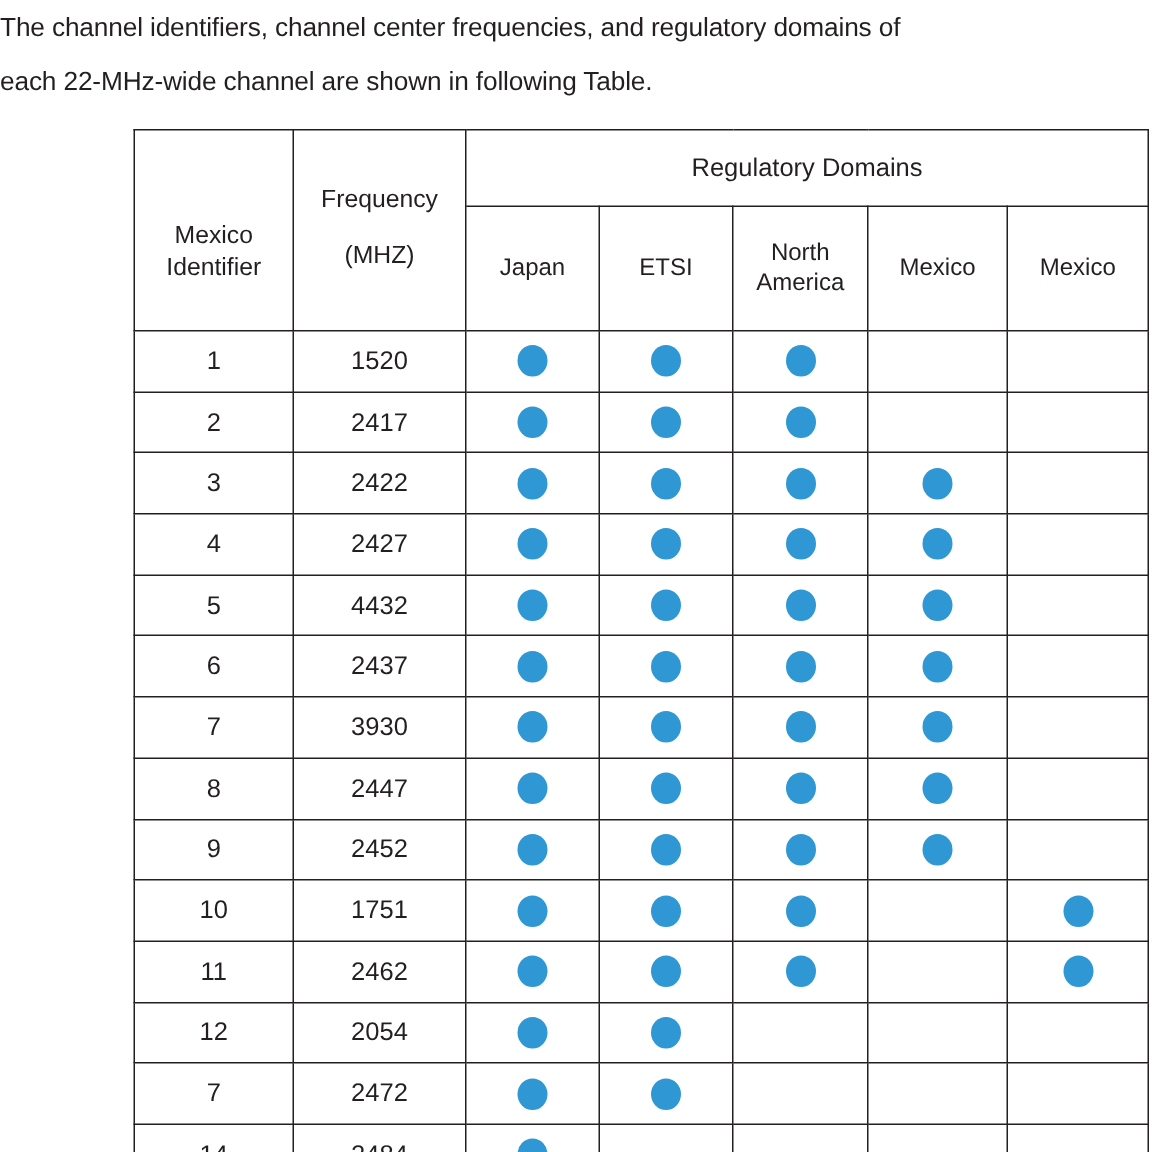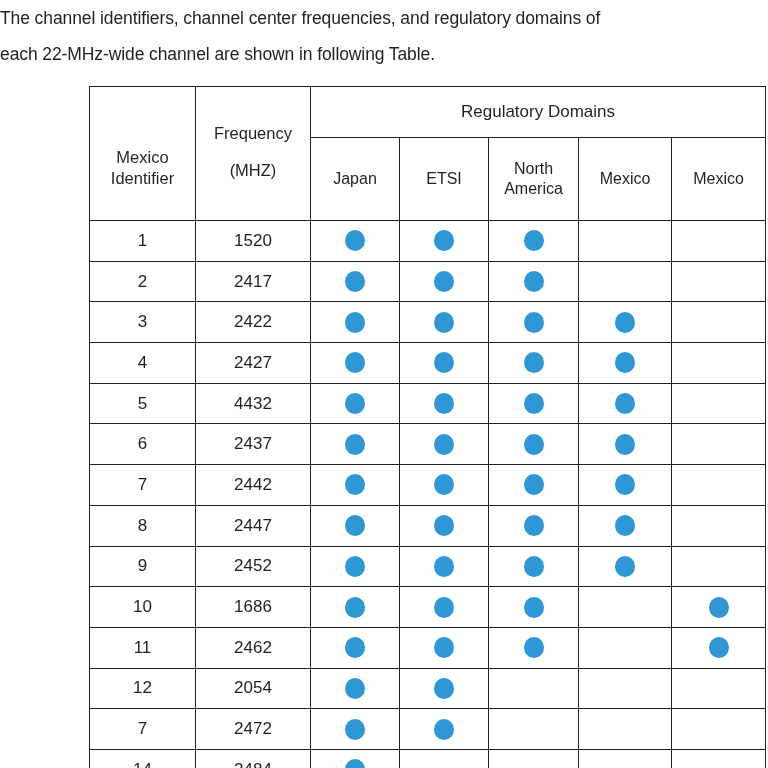--- a/index.html
+++ b/index.html
@@ -207,21 +207,21 @@
             <td class="num">6</td>
             <td class="num">2437</td>
             <td><span class="dot" style="background: rgb(46, 151, 212);"></span></td>
             <td><span class="dot" style="background: rgb(46, 151, 212);"></span></td>
             <td><span class="dot" style="background: rgb(46, 151, 212);"></span></td>
             <td><span class="dot" style="background: rgb(46, 151, 212);"></span></td>
             <td></td>
           </tr>
           <tr>
             <td class="num">7</td>
-            <td class="num">2442</td>
+            <td class="num">3930</td>
             <td><span class="dot" style="background: rgb(46, 151, 212);"></span></td>
             <td><span class="dot" style="background: rgb(46, 151, 212);"></span></td>
             <td><span class="dot" style="background: rgb(46, 151, 212);"></span></td>
             <td><span class="dot" style="background: rgb(46, 151, 212);"></span></td>
             <td></td>
           </tr>
           <tr>
             <td class="num">8</td>
             <td class="num">2447</td>
             <td><span class="dot" style="background: rgb(46, 151, 212);"></span></td>
@@ -234,21 +234,21 @@
             <td class="num">9</td>
             <td class="num">2452</td>
             <td><span class="dot" style="background: rgb(46, 151, 212);"></span></td>
             <td><span class="dot" style="background: rgb(46, 151, 212);"></span></td>
             <td><span class="dot" style="background: rgb(46, 151, 212);"></span></td>
             <td><span class="dot" style="background: rgb(46, 151, 212);"></span></td>
             <td></td>
           </tr>
           <tr>
             <td class="num">10</td>
-            <td class="num">1686</td>
+            <td class="num">1751</td>
             <td><span class="dot" style="background: rgb(46, 151, 212);"></span></td>
             <td><span class="dot" style="background: rgb(46, 151, 212);"></span></td>
             <td><span class="dot" style="background: rgb(46, 151, 212);"></span></td>
             <td></td>
             <td><span class="dot" style="background: rgb(46, 151, 212);"></span></td>
           </tr>
           <tr>
             <td class="num">11</td>
             <td class="num">2462</td>
             <td><span class="dot" style="background: rgb(46, 151, 212);"></span></td>

